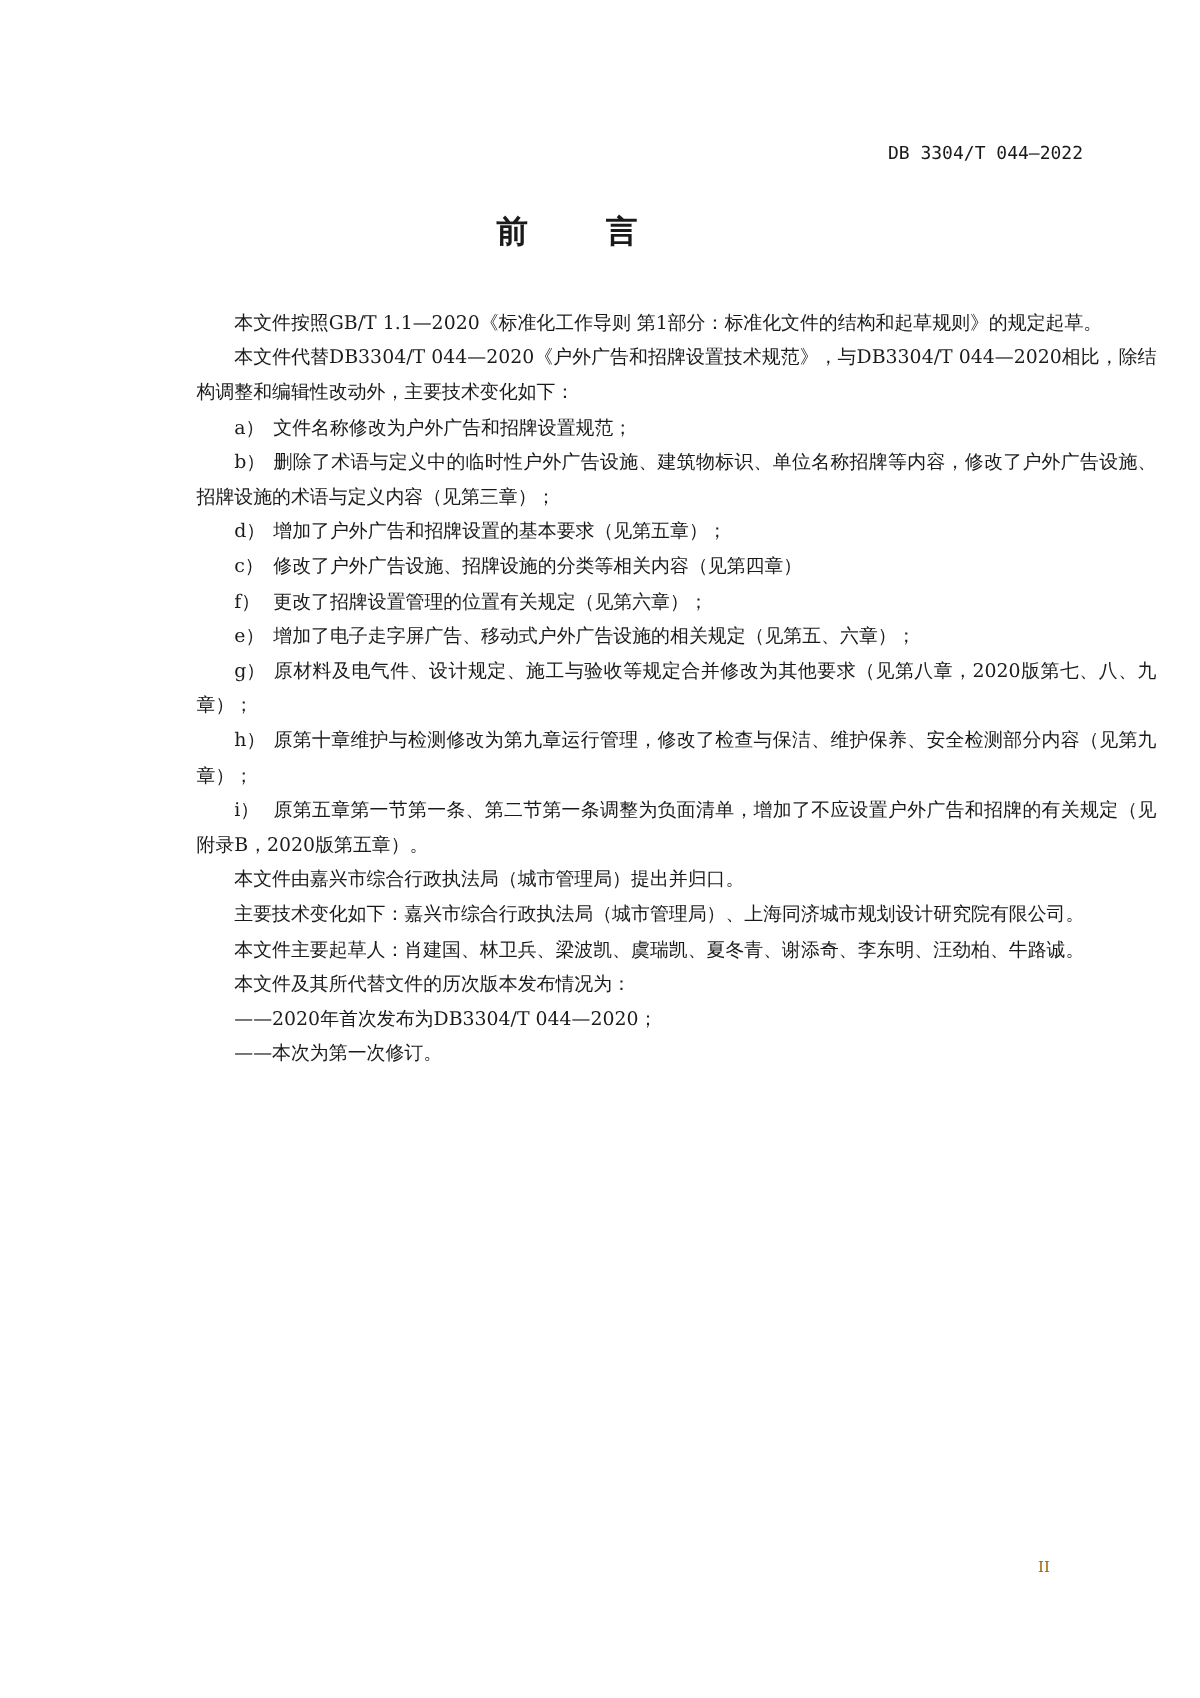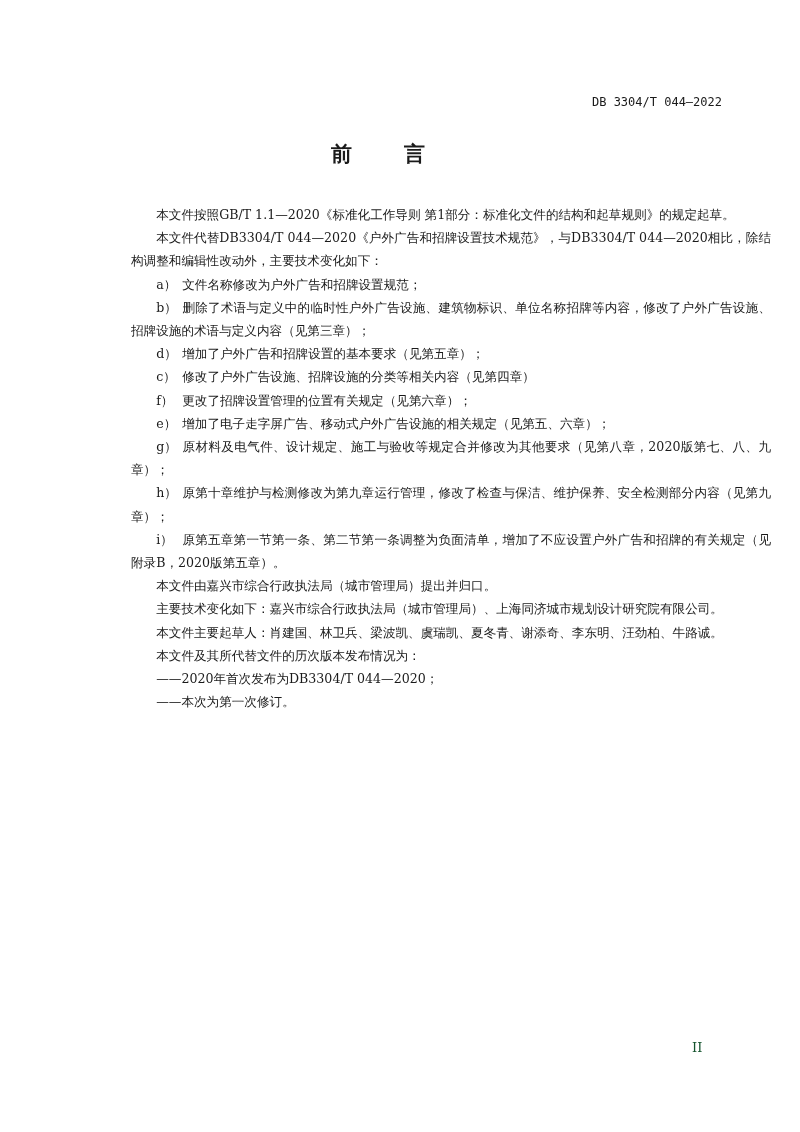--- a/index.html
+++ b/index.html
@@ -6,21 +6,21 @@
   body { width: 800px; height: 1132px; position: relative; overflow: hidden;
          font-family: "DejaVu Serif", "Liberation Serif", serif; color: #1a1a1a; }
   .doc-code { position: absolute; top: 95px; right: 78px; font-family: "DejaVu Sans Mono", "Liberation Mono", monospace; font-size: 12px; letter-spacing: 0px; }
   .title { position: absolute; top: 140px; left: 0; width: 756px; text-align: center; font-family: "DejaVu Sans", sans-serif; font-size: 21px; font-weight: bold; }
   .title span { display: inline-block; }
   .title .gap { width: 52px; }
   .body { position: absolute; top: 203px; left: 84px; width: 640px; font-size: 12.6px; line-height: 23.2px; margin-left: 47px; }
   .p { margin: 0; text-indent: 2em; text-align: justify; }
   .item { margin: 0; text-indent: 2em; text-align: justify; }
   .item .mark { display: inline-block; min-width: 26px; text-indent: 0; }
-  .page-num { position: absolute; top: 1040px; left: 692px; font-size: 13px; font-family: "DejaVu Serif", "Liberation Serif", serif; color: #14532d; }
+  .page-num { position: absolute; top: 1040px; left: 692px; font-size: 10px; font-family: "DejaVu Serif", "Liberation Serif", serif; color: #a16207; }
 </style>
 </head>
 <body>
 
 <div class="doc-code">DB 3304/T 044—2022</div>
 
 <div class="title">
   <span>前</span><span class="gap"></span><span>言</span>
 </div>
 

